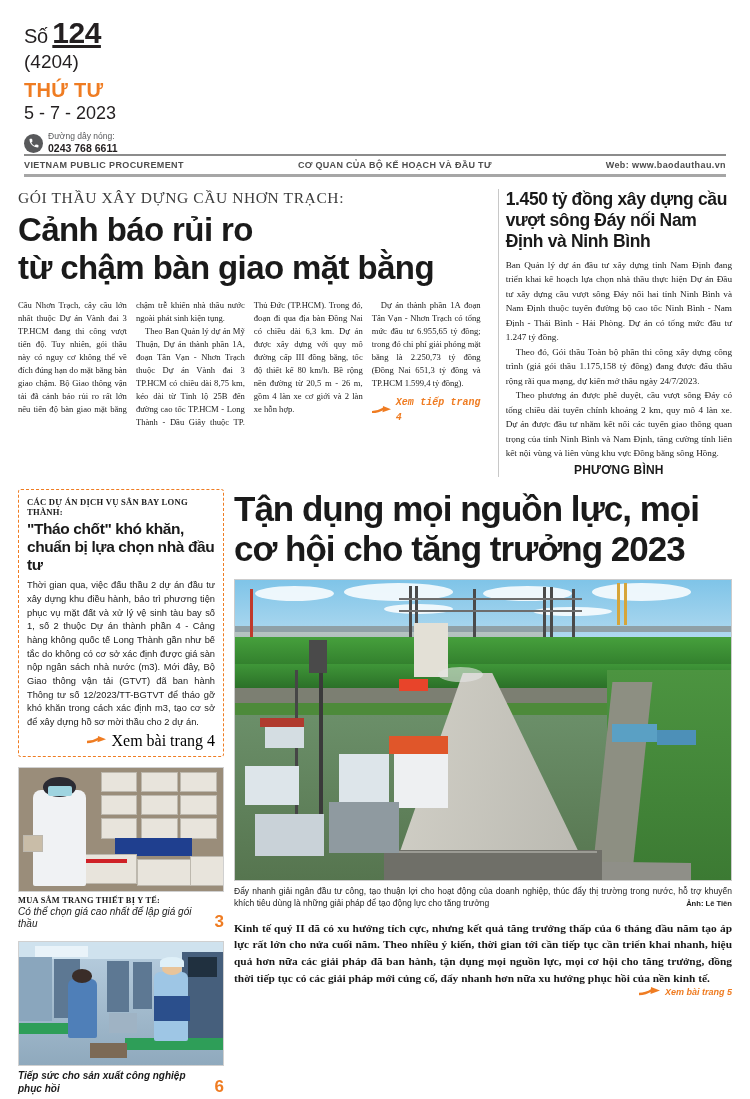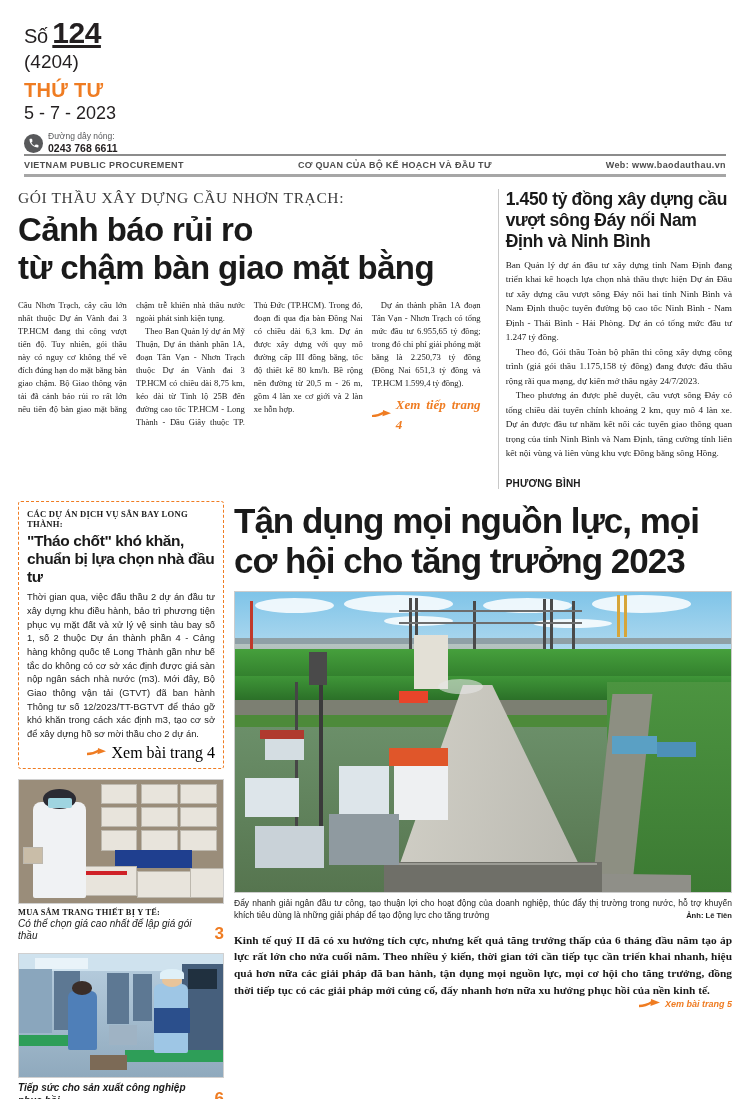--- a/index.html
+++ b/index.html
@@ -82,37 +82,37 @@
   }
   .body-txt p { text-indent: 9px; margin: 0; }
   .body-txt p.noind { text-indent: 0; }
 
   .seemore {
     display: flex; align-items: center; gap: 4px; margin-top: 5px;
     break-inside: avoid;
   }
   .arrow-ico { flex-shrink: 0; }
   .seemore span {
-    font-family: Liberation Serif, serif; font-size: 13px;
+    font-family: Liberation Mono, monospace; font-size: 10px;
     font-style: italic; font-weight: bold; color: #ef7c22;
   }
 
   .headline-right {
     font-family: "Liberation Sans", sans-serif; font-size: 17.5px; font-weight: bold;
     color: #1a1a1a; line-height: 1.2; letter-spacing: -0.35px; margin-bottom: 6px;
   }
   .right-body {
     font-family: "Liberation Serif", serif; font-size: 9.2px;
     line-height: 1.58; color: #1a1a1a; text-align: justify;
   }
   .right-body p { text-indent: 10px; margin: 0; }
   .right-body p.noind { text-indent: 0; }
   .byline {
-    font-family: "Liberation Sans", sans-serif; font-size: 10px; font-weight: bold;
-    color: #1a1a1a; text-align: left; letter-spacing: 0.2px; margin-top: 17px;
+    font-family: "Liberation Sans", sans-serif; font-size: 12px; font-weight: bold;
+    color: #1a1a1a; text-align: center; letter-spacing: 0.2px; margin-top: 2px;
   }
 
   
   .mid-section { display: flex; margin-top: 12px; }
   .col-left { width: 206px; flex-shrink: 0; }
   .col-right { flex: 1; padding-left: 10px; }
 
   
   .promo-box {
     border: 1.6px dashed #ef7c22; border-radius: 3px;

